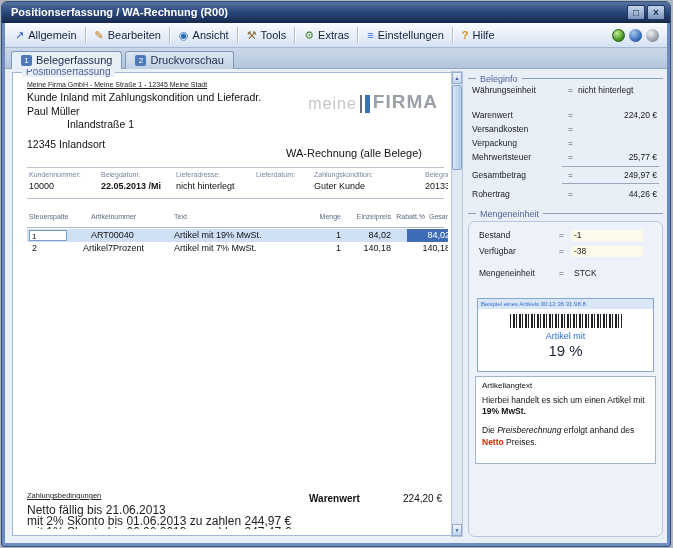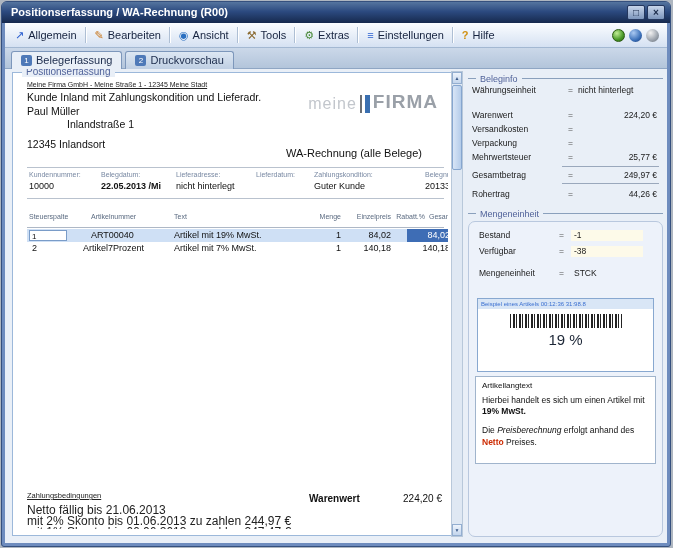--- a/index.html
+++ b/index.html
@@ -321,20 +321,21 @@
           </div>
           <div class="prow" style="top:46px;">
             <span class="plabel">Mengeneinheit</span>
             <span class="peq">=</span>
             <span class="pplain">STCK</span>
           </div>
 
           <div id="imgbox">
             <div class="imgcap">Beispiel eines Artikels 00:12:36 31:98.8</div>
             <div class="barcode"></div>
+            <div class="imglabel">Artikel mit</div>
             <div class="imgpercent">19 %</div>
           </div>
 
           <div id="langbox">
             <div class="langtitle">Artikellangtext</div>
             <div class="langp">
               <span>Hierbei handelt es sich um einen Artikel mit</span>
               <b>19% MwSt.</b>
             </div>
             <div class="langp mt">

